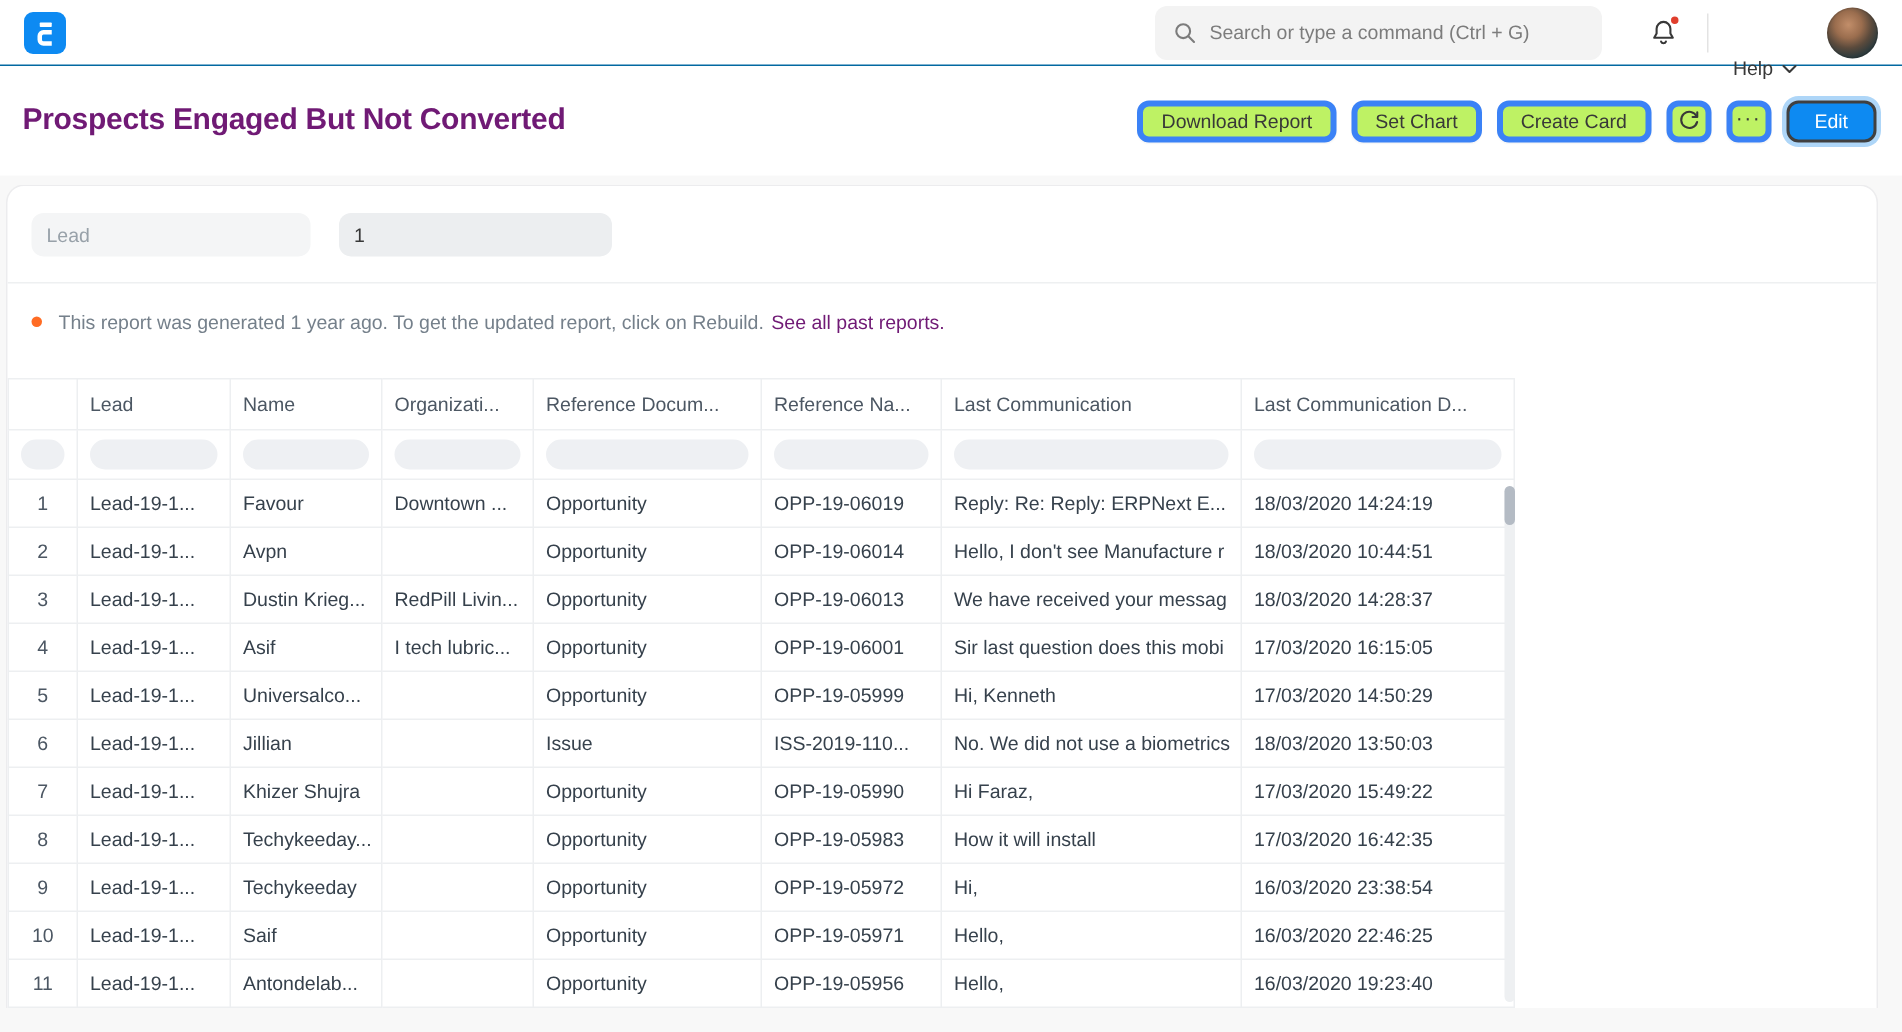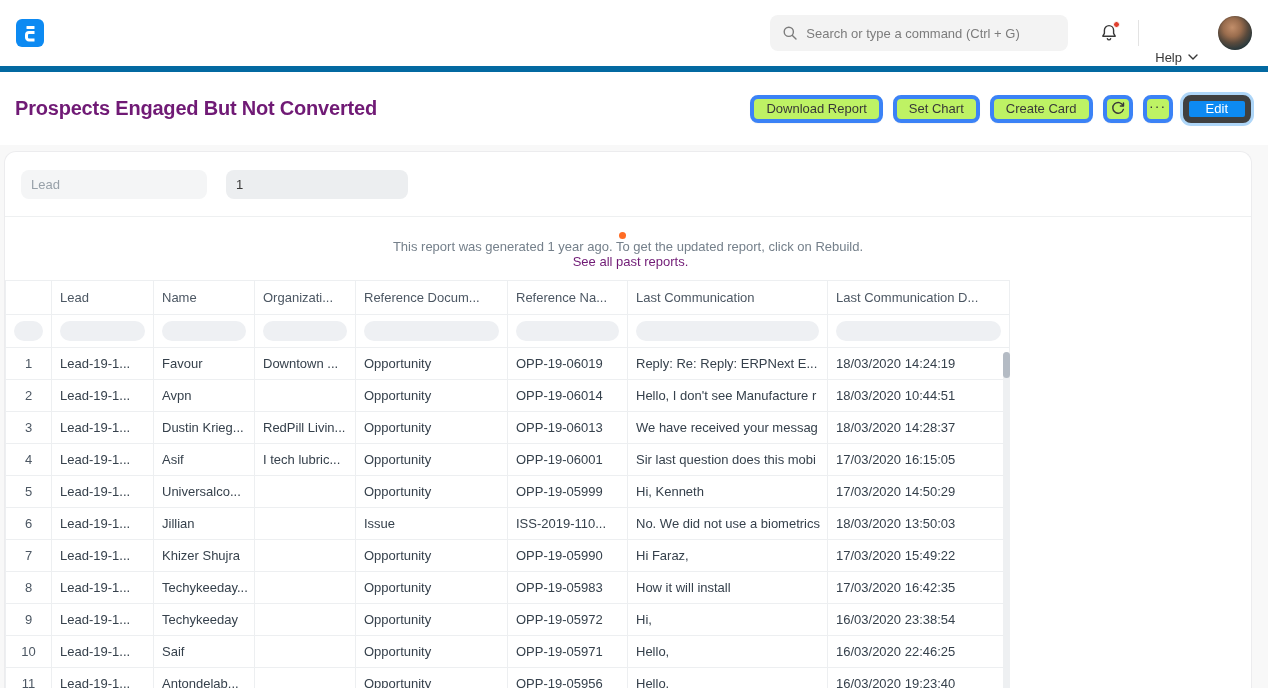--- a/index.html
+++ b/index.html
@@ -6,23 +6,23 @@
   html, body { width: 1268px; height: 688px; overflow: hidden; }
   body {
     font-family: "Liberation Sans", sans-serif;
     background: #f8f8f8;
     color: #383838;
     font-size: 13px;
   }
 
   
   .navbar {
-    height: 72px;
+    height: 44px;
     background: #fff;
-    border-bottom: 6px solid #0369a1;
+    border-bottom: 1px solid #0369a1;
     display: flex;
     align-items: center;
     padding: 0 16px;
   }
   .logo {
     width: 28px; height: 28px;
     background: #0d8af2;
     border-radius: 6px;
     display: flex; align-items: center; justify-content: center;
     cursor: pointer;
@@ -83,21 +83,21 @@
     border-radius: 8px;
     font-family: inherit; font-size: 13px; color: #383838;
     padding: 0 12px;
     cursor: pointer;
     box-shadow: 0 0.5px 1px rgba(0,0,0,0.04);
     display: flex; align-items: center; justify-content: center;
   }
   .btn.icon-btn { width: 30px; padding: 0; }
   .btn.primary {
     background: #0d8af2;
-    border: 6px solid #404040;
+    border: 2px solid #404040;
     color: #fff;
     padding: 0 17px;
     box-shadow: 0 0 0 3px #aed6f8;
   }
   .dots { font-size: 14px; letter-spacing: 1px; color: #383838; line-height: 1; padding-bottom: 5px; }
 
   
   .content { padding: 6px 16px 0 4px; }
   .card {
     background: #fff;
@@ -122,21 +122,21 @@
     padding: 0 10px;
   }
   .filter-input::placeholder { color: #98a1a9; }
   .filter-input.w1 { width: 186px; }
   .filter-input.w2 { width: 182px; }
   .filter-input.filled { background: #eceef0; }
 
   .notice {
     height: 50px;
     padding: 15px 16px;
-    display: flex; align-items: center; flex-direction: column;
+    display: flex; align-items: center;
   }
   .notice-dot {
     width: 7px; height: 7px; border-radius: 50%;
     background: #ff6c24;
     margin-right: 11px;
     flex: none;
   }
   .notice-text { color: #75808b; font-size: 13px; }
   .notice-link { color: #701a75; font-weight: 400; margin-left: 5px; text-decoration: none; cursor: pointer; }
 

